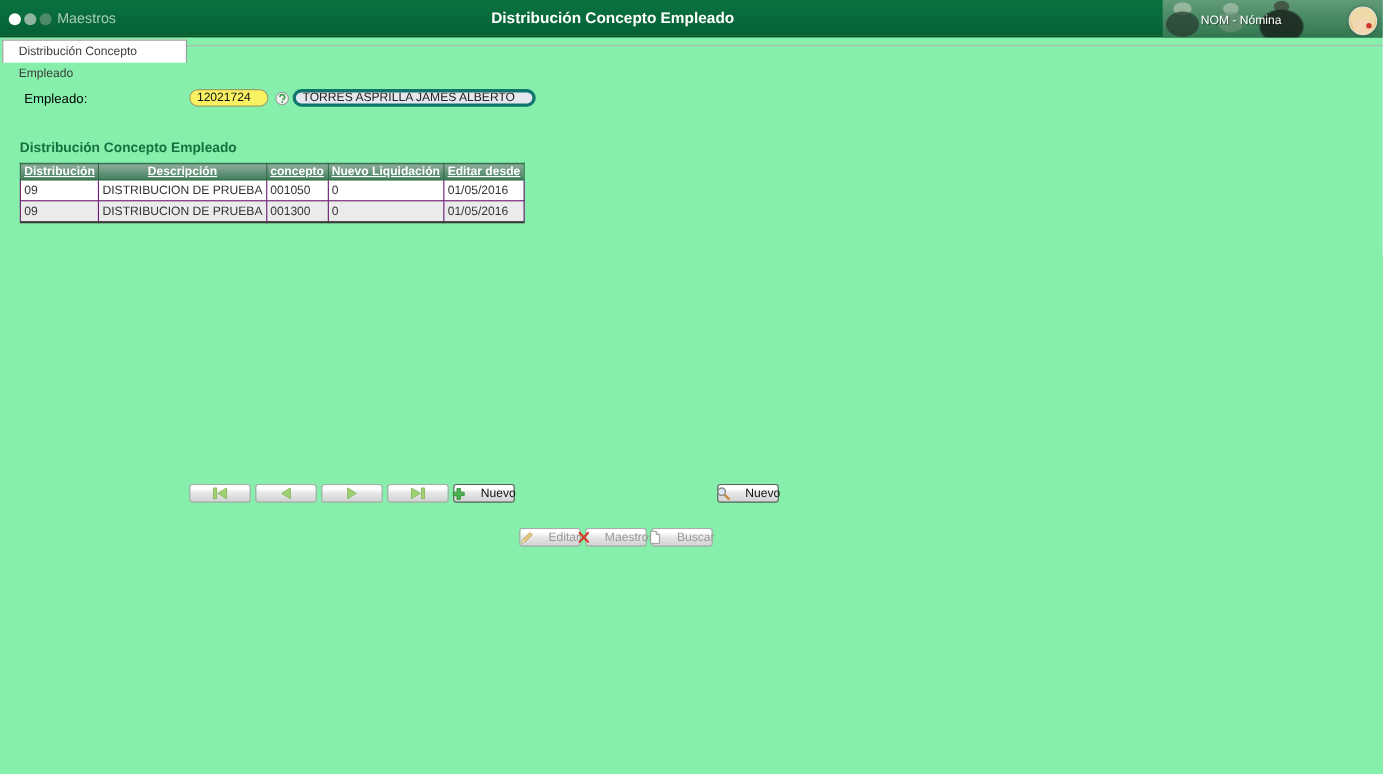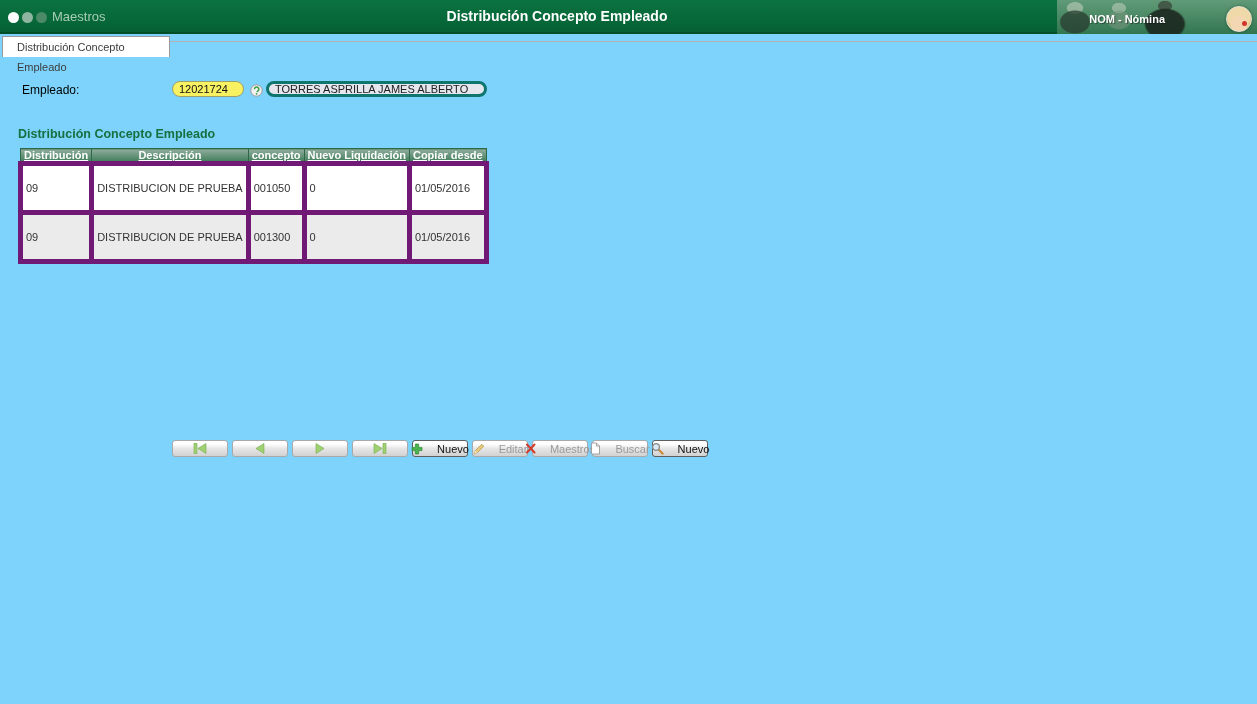--- a/index.html
+++ b/index.html
@@ -1,17 +1,17 @@
 <!DOCTYPE html>
 <html><head>
 <meta charset="utf-8">
 <style>
   * { margin:0; padding:0; box-sizing:border-box; }
   body { background:#fff; font-family:"Liberation Sans", sans-serif; }
-  .page { position:relative; width:1257px; height:704px; background:#7dd3fc; overflow:hidden; }
+  .page { position:relative; width:1257px; height:704px; background:#86efac; overflow:hidden; }
 
   
   .topbar { position:absolute; left:0; top:0; width:1257px; height:34px;
             background:linear-gradient(#0a7340,#056134); border-bottom:2px solid #014f26; }
   .dots { position:absolute; left:8px; top:12px; display:flex; gap:3px; }
   .dot { width:11px; height:11px; border-radius:50%; }
   .dot1 { background:#ffffff; }
   .dot2 { background:#8fb5a0; }
   .dot3 { background:#4c8a67; }
   .app-name { position:absolute; left:52px; top:9px; color:#a8cdb6; font-size:13px; }
@@ -23,21 +23,21 @@
      background:
        radial-gradient(ellipse 26px 20px at 18px 22px, rgba(40,60,48,.75) 0 55%, transparent 60%),
        radial-gradient(ellipse 14px 10px at 18px 8px,  rgba(210,215,200,.5) 0 55%, transparent 62%),
        radial-gradient(ellipse 34px 26px at 108px 24px, rgba(25,35,28,.85) 0 55%, transparent 62%),
        radial-gradient(ellipse 12px 9px  at 108px 6px, rgba(60,75,60,.8) 0 55%, transparent 62%),
        radial-gradient(ellipse 20px 16px at 62px 20px, rgba(120,150,125,.55) 0 55%, transparent 62%),
        radial-gradient(ellipse 12px 9px  at 62px 8px,  rgba(215,220,205,.45) 0 55%, transparent 62%),
        linear-gradient(rgba(190,210,190,.35), rgba(110,150,120,.25)),
        linear-gradient(#2f7d52,#1d6b42); }
   .module-label { position:absolute; right:92px; top:13px; color:#fff; font-size:11px;
-                  font-weight:bold; text-shadow:1px 1px 1px rgba(0,0,0,.45); white-space:nowrap; }
+                  font-weight:normal; text-shadow:1px 1px 1px rgba(0,0,0,.45); white-space:nowrap; }
   .avatar { position:absolute; right:5px; top:6px; width:26px; height:26px; border-radius:50%;
             border:1px solid #e6e2d2;
             background: radial-gradient(circle at 50% 72%, #f3d7b2 0 8px, transparent 9px),
                         radial-gradient(circle at 50% 40%, #f0d9a8 0 11px, #e3c98e 12px);
             box-shadow:0 0 3px rgba(0,0,0,.35); }
   .avatar-dot { position:absolute; right:4px; bottom:5px; width:5px; height:5px;
                 border-radius:50%; background:#d0352a; }
 
   
   .tab { position:absolute; left:2px; top:36px; width:168px; height:21px; background:#fff;
@@ -55,36 +55,36 @@
               background:#e6e6ef; border:3px solid #0f766e; border-radius:8px;
               font-size:11px; font-family:"Liberation Sans",sans-serif; padding:0 6px; color:#222; }
 
   
   .section-title { position:absolute; left:18px; top:127px; font-size:12.5px; font-weight:bold; color:#17703f; }
   .grid { position:absolute; left:18px; top:148px; border-collapse:collapse;
           border-bottom:2px solid #3c3c3c; }
   .grid th { background:linear-gradient(#8fac9c,#417e5b); color:#fff; font-size:11px;
              font-weight:bold; text-decoration:underline; border:1px solid #2e6847;
              height:15px; padding:0 3px; cursor:pointer; white-space:nowrap; }
-  .grid td { font-size:11px; color:#333; border:5px solid #701a75; height:15px;
-             padding:16px 3px; white-space:nowrap; }
+  .grid td { font-size:11px; color:#333; border:1px solid #701a75; height:15px;
+             padding:3px 3px; white-space:nowrap; }
   .grid tr.odd td { background:#fff; }
   .grid tr.even td { background:#ebebeb; }
   .w0{width:66px;} .w1{width:120px;} .w2{width:50px;} .w3{width:84px;} .w4{width:70px;}
   th.al{text-align:right;} th.ac{text-align:center;} th.ar{text-align:right;}
 
   
   .toolbar { position:absolute; left:172px; top:440px; display:flex; gap:4px; }
   .tbtn { width:56px; height:17px; border:1px solid #a9a9a9; border-radius:3px;
           background:linear-gradient(#ffffff 20%,#e6e6e6 50%,#d2d2d2);
           display:flex; align-items:center; justify-content:center; gap:14px;
           font-size:11px; font-family:"Liberation Sans",sans-serif; padding:0; cursor:pointer; }
   .tbtn.default { border-color:#5f5f5f; }
   .tbtn.enabled { color:#111; }
-  .tbtn.disabled { color:#9a9a9a; cursor:default; }
+  .tbtn.disabled { color:#9a9a9a; cursor:default;margin-top:40px; }
   .tbtn svg { flex:0 0 auto; }
 </style>
 </head>
 <body>
 
 <div class="page">
 
   <header class="topbar">
     <div class="dots">
       <span class="dot dot1"></span>
@@ -117,21 +117,21 @@
 
   <h3 class="section-title">Distribución Concepto Empleado</h3>
 
   <table class="grid">
     <thead>
       <tr>
         <th class="w0 al">Distribución</th>
         <th class="w1 ac">Descripción</th>
         <th class="w2 ar">concepto</th>
         <th class="w3 al">Nuevo Liquidación</th>
-        <th class="w4 al">Copiar desde</th>
+        <th class="w4 al">Editar desde</th>
       </tr>
     </thead>
     <tbody>
       <tr class="odd">
         <td>09</td>
         <td>DISTRIBUCION DE PRUEBA</td>
         <td>001050</td>
         <td>0</td>
         <td>01/05/2016</td>
       </tr>

